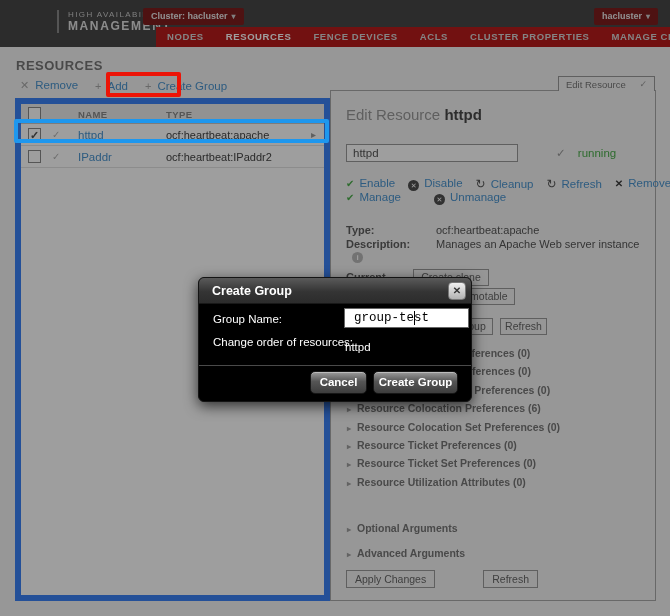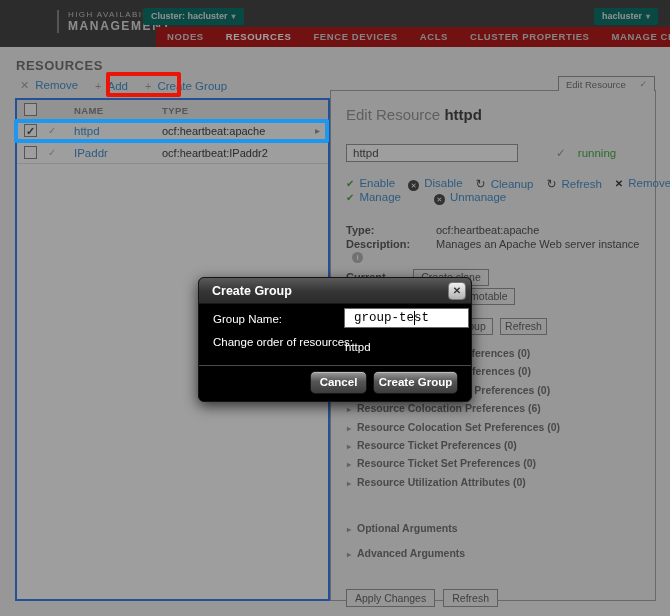--- a/index.html
+++ b/index.html
@@ -4,42 +4,42 @@
 <style>
   * { margin:0; padding:0; box-sizing:border-box; }
   body { font-family:"Liberation Sans", sans-serif; background:#888; }
   #app { position:relative; width:670px; height:616px; background:#f4f4f4; overflow:hidden; }
 
   
   .app-header { position:absolute; left:0; top:0; width:670px; height:47px; background:#474747; }
   .brand { position:absolute; left:57px; top:10px; padding-left:9px; border-left:2px solid #8a8a8a; }
   .brand-l1 { font-size:8px; letter-spacing:1.4px; color:#cccccc; white-space:nowrap; }
   .brand-l2 { font-size:12px; font-weight:bold; letter-spacing:1.6px; color:#e2e2e2; }
-  .pill-btn { position:absolute; height:17px; background:#0f766e; border-radius:2px; color:#e8e8e8;
+  .pill-btn { position:absolute; height:17px; background:#7f1d1d; border-radius:2px; color:#e8e8e8;
               font-size:9px; font-weight:bold; line-height:17px; padding:0 8px; white-space:nowrap; cursor:pointer; }
   .cluster-btn { left:143px; top:8px; }
   .user-btn { right:12px; top:8px;margin-left:24px; }
   .pill-caret { font-size:8px; margin-left:4px; color:#cfcfcf; }
   .nav-strip { position:absolute; left:156px; top:27px; width:530px; height:20px; background:#b91c1c; display:flex; }
   .nav-tab { font-size:9.5px; font-weight:bold; color:#d6d6d6; letter-spacing:.6px; line-height:20px;
              padding:0 11px; white-space:nowrap; cursor:pointer; }
   .nav-tab.active { color:#ffffff; }
 
   
   .page-title { position:absolute; left:16px; top:58px; font-size:13px; font-weight:bold; color:#777; letter-spacing:.5px; }
   .toolbar { position:absolute; left:20px; top:79px; display:flex; align-items:center; font-size:11.5px; }
   .tb-item { color:#4a94cf; margin-right:17px; cursor:pointer; white-space:nowrap; }
   .tb-icon { color:#a9a9a9; margin-right:6px; font-size:11px; }
   .view-tab { position:absolute; left:558px; top:76px; width:97px; height:15px; border:1px solid #9a9a9a; border-bottom:none;
               background:#f4f4f4; font-size:9.5px; color:#777; display:flex; align-items:center;
               justify-content:space-between; padding:0 7px; z-index:2; cursor:pointer; }
   .view-tab .tick { color:#9a9a9a; font-size:9px; }
 
   
-  .left-box { position:absolute; left:15px; top:98px; width:315px; height:503px; background:#ffffff; border:2px solid #3b82f6; }
+  .left-box { position:absolute; left:15px; top:98px; width:315px; height:503px; background:#ffffff; border:6px solid #3b82f6; }
   .t-head { position:absolute; left:0; top:0; width:100%; height:20px; background:#ececec; border-bottom:1px solid #c9c9c9; }
   .cb { position:absolute; width:13px; height:13px; border:1px solid #8a8a8a; background:#fff; font-size:11px;
         line-height:12px; text-align:center; color:#555; font-weight:bold; cursor:pointer; }
   .t-head .cb { left:7px; top:3px; }
   .th { position:absolute; font-size:9.5px; font-weight:bold; color:#8a8a8a; letter-spacing:.4px; top:5px; }
   .th-name { left:57px; } .th-type { left:145px; }
   .t-row { position:absolute; left:0; width:100%; height:22px; border-bottom:1px solid #e3e3e3; }
   .t-row .cb { left:7px; top:4px; }
   .row-status { position:absolute; left:31px; top:5px; color:#b3b3b3; font-size:10px; }
   .row-name { position:absolute; left:57px; top:5px; font-size:11.5px; color:#4a94cf; cursor:pointer; }
@@ -72,21 +72,21 @@
             height:17px; line-height:15px; text-align:center; cursor:pointer; white-space:nowrap; overflow:hidden; }
   .btn-clone { left:82px; top:178px; width:76px; }
   .btn-promotable { left:82px; top:197px; width:102px; }
   .btn-group { left:84px; top:227px; width:78px; }
   .btn-refresh-top { left:169px; top:227px; width:47px; }
   .sections { position:absolute; left:16px; top:254px; }
   .section-item { font-size:10.5px; font-weight:bold; color:#777; line-height:17.4px; white-space:nowrap; cursor:pointer; }
   .sec-arrow { color:#a0a0a0; font-size:8px; margin-right:6px; }
   .args-item { position:absolute; left:16px; font-size:10.5px; font-weight:bold; color:#777; cursor:pointer; }
   .opt-args { top:431px; } .adv-args { top:456px; }
-  .footer-btns { position:absolute; left:15px; top:498px; display:flex; }
+  .footer-btns { position:absolute; left:15px; top:479px; display:flex;gap:40px; }
   .foot-btn { background:#f3f3f3; border:1px solid #9a9a9a; font-size:10.5px; color:#666; height:18px;
               line-height:16px; padding:0 8px; margin-right:8px; cursor:pointer; }
 
   
   .dim-overlay { position:absolute; inset:0; background:rgba(0,0,0,0.38); z-index:50; }
 
   
   .modal { position:absolute; left:198px; top:277px; width:274px; height:125px; background:#000;
            border:1px solid #141414; border-radius:6px; box-shadow:0 4px 14px rgba(0,0,0,.7); z-index:100; }
   .modal-title { height:26px; border-radius:5px 5px 0 0; background:linear-gradient(#5a5a5a,#343434 55%,#2c2c2c);

